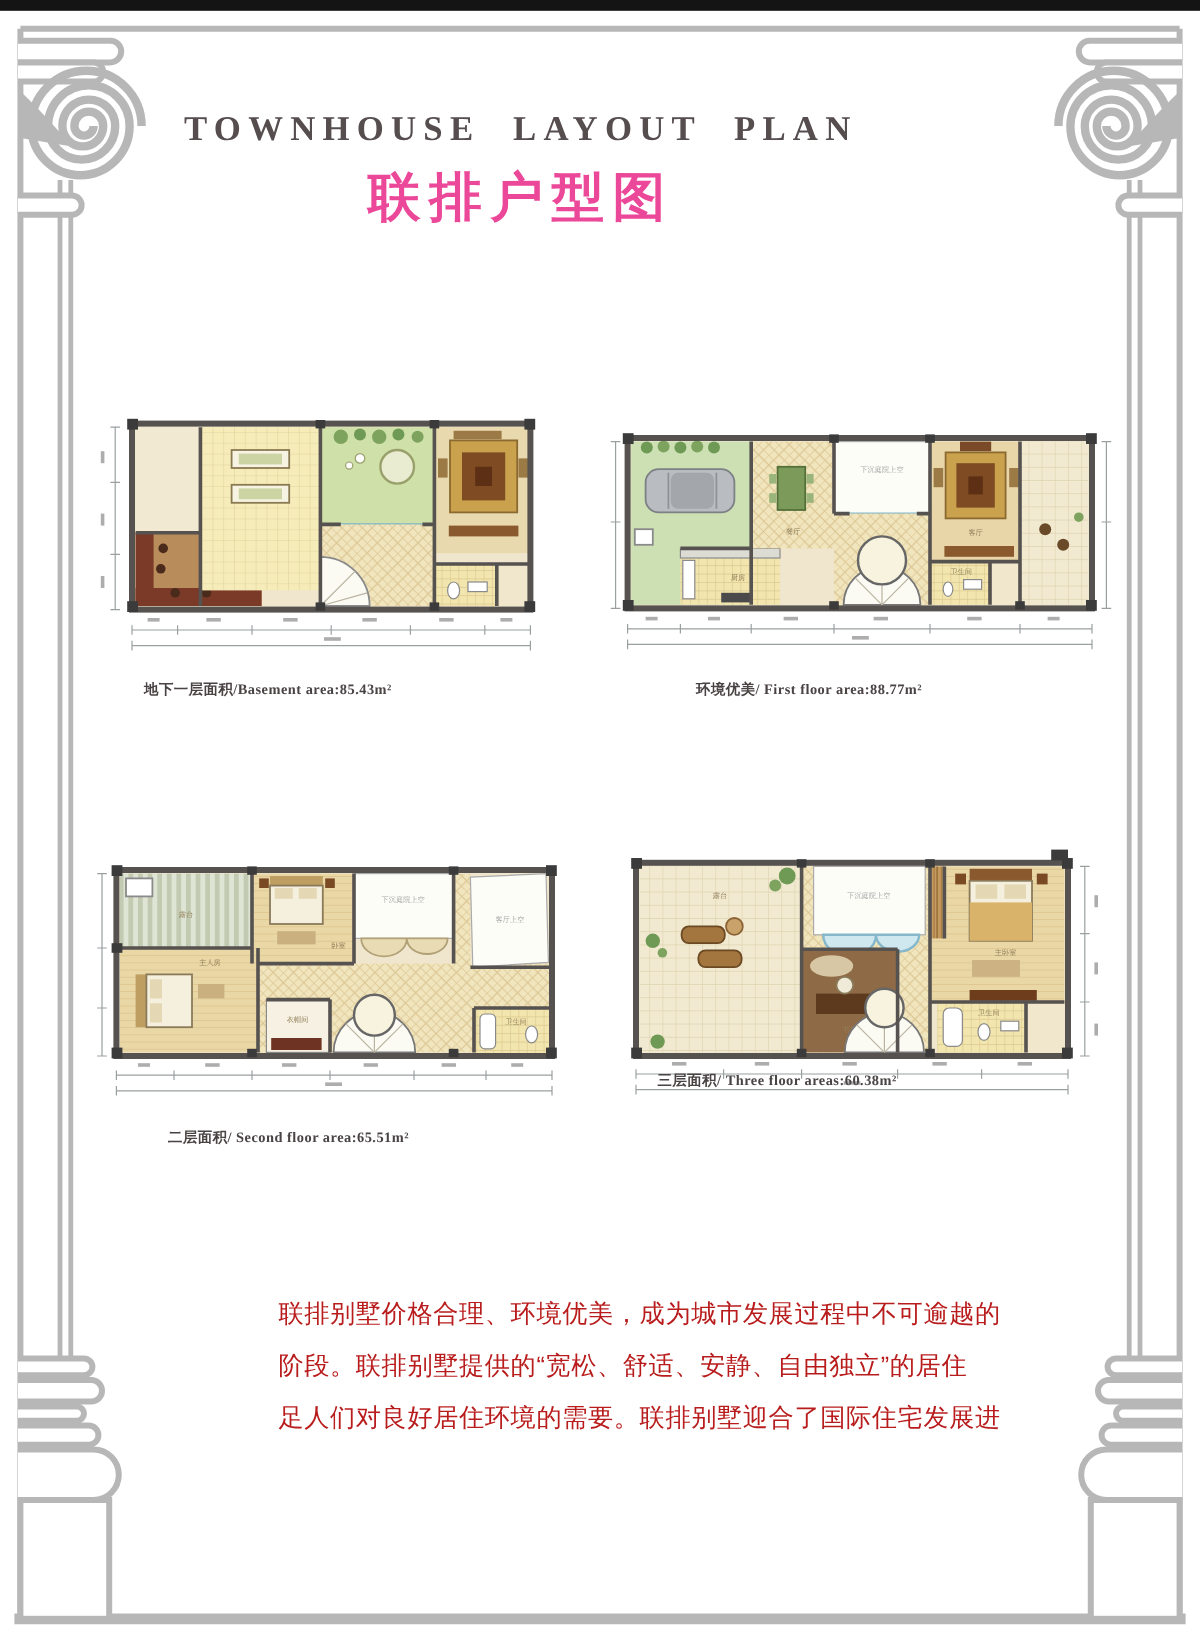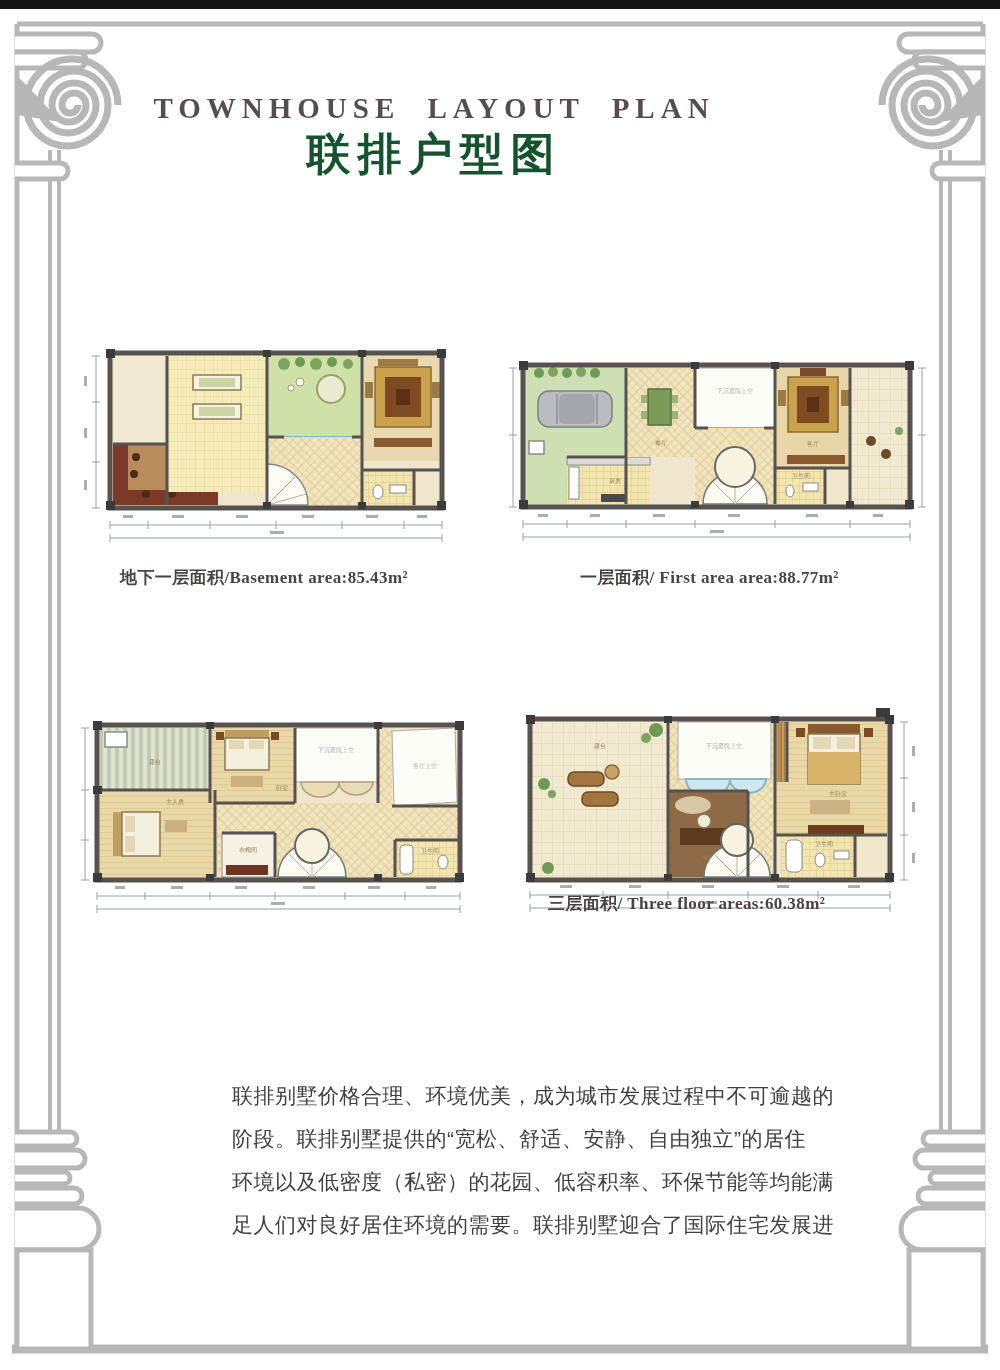--- a/index.html
+++ b/index.html
@@ -1,26 +1,26 @@
 <!DOCTYPE html>
 <html><head>
 <meta charset="utf-8">
 <style>
   html,body{margin:0;padding:0;background:#ffffff;}
   .page{position:relative;width:1000px;height:1370px;background:#ffffff;overflow:hidden;
         font-family:"Liberation Serif","DejaVu Serif",serif;}
   .frame{position:absolute;left:0;top:0;z-index:1;}
   .titles{position:absolute;left:0;top:92px;width:868px;text-align:center;z-index:3;}
   .title-en{font-size:29px;font-weight:bold;letter-spacing:6px;color:#564d4f;word-spacing:14px;}
-  .title-zh{font-size:44px;font-weight:bold;letter-spacing:7px;color:#14532d;}
+  .title-zh{margin-top:10px;font-size:44px;font-weight:bold;letter-spacing:7px;color:#ec4899;}
   .plan{position:absolute;z-index:2;}
-  .caption{position:absolute;z-index:3;font-size:17px;font-weight:bold;color:#4a4344;letter-spacing:0.4px;}
+  .caption{position:absolute;z-index:3;font-size:12px;font-weight:bold;color:#4a4344;letter-spacing:0.4px;}
   .desc{position:absolute;left:232px;top:1074px;width:545px;z-index:3;
         font-family:"Liberation Sans","DejaVu Sans",sans-serif;
-        font-size:21px;color:#404040;}
+        font-size:21px;color:#b91c1c;}
   .desc .dline{line-height:43px;height:43px;white-space:nowrap;letter-spacing:0.5px;}
   svg text{font-family:"DejaVu Sans",sans-serif;}
   .roomlabel{font-size:6px;fill:#93815c;}
   .voidlabel{font-size:6px;fill:#a9a9a9;}
 </style>
 </head>
 <body>
 
 <div class="page">
 
@@ -452,23 +452,23 @@
           <rect x="340" y="197" width="12" height="3"></rect>
         <rect x="195" y="213" width="14" height="3"></rect>
         <rect x="404" y="58" width="3" height="10"></rect>
           <rect x="404" y="114" width="3" height="10"></rect>
           <rect x="404" y="165" width="3" height="10"></rect>
       </g>
     </svg>
   </div>
 
   <div class="caption" style="left:120px;top:566px">地下一层面积/Basement area:85.43m²</div>
-  <div class="caption" style="left:580px;top:566px">一层面积/ First area area:88.77m²</div>
+  <div class="caption" style="left:580px;top:566px">环境优美/ First floor area:88.77m²</div>
+  <div class="caption" style="left:140px;top:940px">二层面积/ Second floor area:65.51m²</div>
   <div class="caption" style="left:548px;top:892px">三层面积/ Three floor areas:60.38m²</div>
 
   <div class="desc">
     <div class="dline">联排别墅价格合理、环境优美，成为城市发展过程中不可逾越的</div>
     <div class="dline">阶段。联排别墅提供的“宽松、舒适、安静、自由独立”的居住</div>
-    <div class="dline">环境以及低密度（私密）的花园、低容积率、环保节能等均能满</div>
     <div class="dline">足人们对良好居住环境的需要。联排别墅迎合了国际住宅发展进</div>
   </div>
 
 </div>
 
 </body></html>

